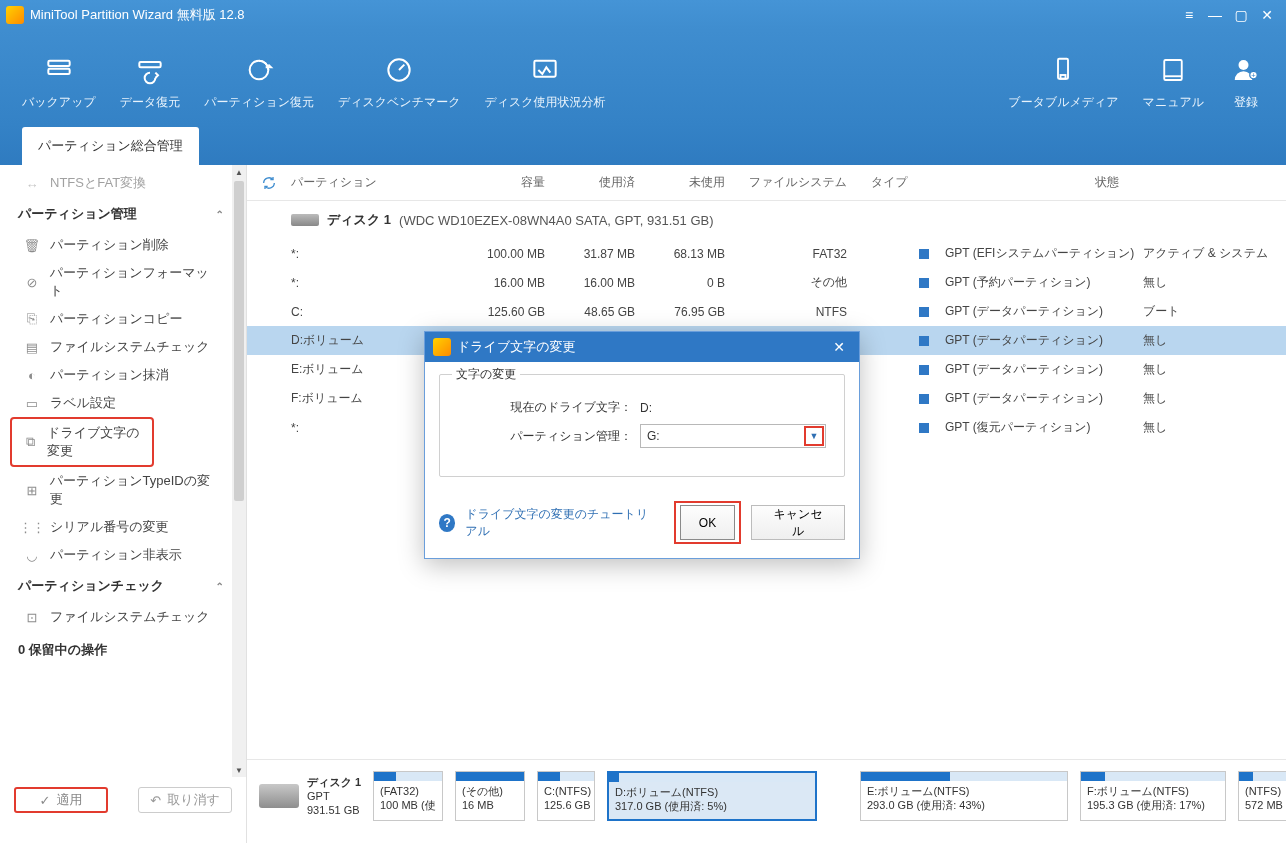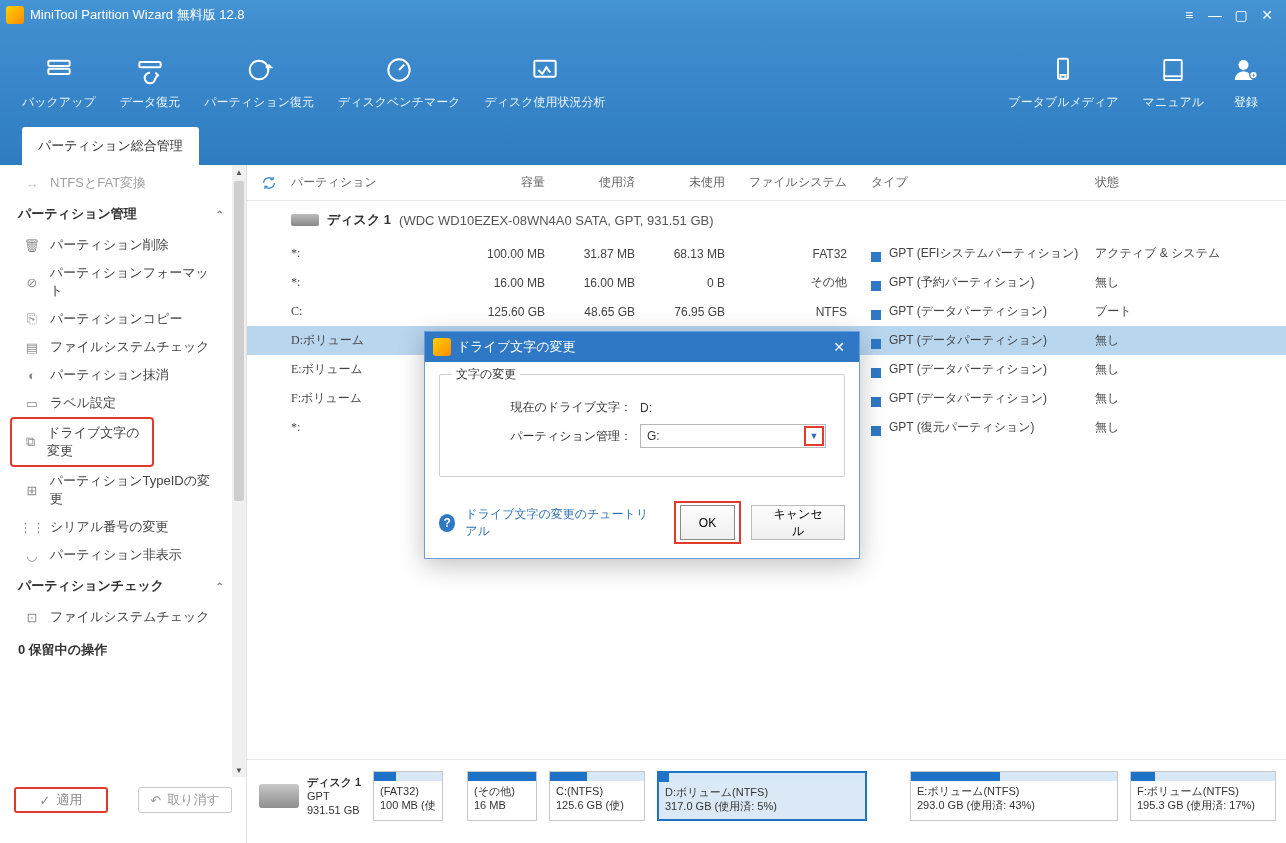--- a/index.html
+++ b/index.html
@@ -42,41 +42,41 @@
 .sf-btn { width: 94px; height: 26px; display: flex; align-items: center; justify-content: center; gap: 6px; border: 1px solid #ccc; border-radius: 3px; color: #999; font-size: 13px; background: #fff; }
 .sf-btn.apply { border: 2px solid #e23b2e; color: #888; }
 
 
 .content { flex: 1; display: flex; flex-direction: column; background: #fff; }
 
 
 .tbl { flex: 1; overflow: hidden; }
 .tbl-hdr { display: flex; align-items: center; height: 36px; border-bottom: 1px solid #e7e7e7; color: #666; font-size: 12px; padding-left: 14px; }
 .refresh-ico { width: 20px; margin-right: 10px; color: #3f8dcf; }
-.col-part { width: 170px; font-family: Liberation Serif, serif; }
+.col-part { width: 170px; }
 .col-cap  { width: 100px; text-align: right; padding-right: 16px; }
 .col-used { width: 90px;  text-align: right; padding-right: 16px; }
 .col-free { width: 90px;  text-align: right; padding-right: 16px; }
 .col-fs   { width: 130px; text-align: right; padding-right: 24px; }
 .col-type { width: 224px; }
 .col-stat { flex: 1; }
 
 .disk-hdr { display: flex; align-items: center; gap: 8px; padding: 10px 0 10px 44px; color: #333; font-size: 13px; }
 .disk-ico { width: 28px; height: 12px; background: linear-gradient(#bbb,#888); border-radius: 2px; }
 .disk-hdr b { font-weight: bold; }
 .disk-hdr .details { color: #555; }
 
 .row { display: flex; align-items: center; height: 29px; padding-left: 44px; font-size: 12px; color: #444; }
 .row.selected { background: #b9d6ef; }
 .row .col-part { width: 170px; }
 .row .col-cap  { width: 100px; text-align: right; padding-right: 16px; }
 .row .col-used { width: 90px;  text-align: right; padding-right: 16px; }
 .row .col-free { width: 90px;  text-align: right; padding-right: 16px; }
 .row .col-fs   { width: 130px; text-align: right; padding-right: 24px; }
-.row .col-type { width: 224px; display: flex; align-items: flex-end; gap: 8px; }
+.row .col-type { width: 224px; display: flex; align-items: center; gap: 16px; margin-left: 48px; }
 .row .col-stat { flex: 1; }
 .type-sq { width: 10px; height: 10px; display: inline-block; }
 
 
 .diskmap { height: 84px; border-top: 1px solid #e7e7e7; display: flex; align-items: center; padding: 12px 12px 24px; gap: 6px; }
 .dm-disk { width: 108px; display: flex; align-items: center; gap: 8px; }
 .dm-disk .ico { width: 40px; height: 24px; background: linear-gradient(#c8c8c8,#8e8e8e); border-radius: 3px; }
 .dm-disk .txt { font-size: 11px; line-height: 14px; }
 .dm-part { height: 50px; border: 1px solid #c8c8c8; display: flex; flex-direction: column; overflow: hidden; }
 .dm-part .bar { height: 9px; display: flex; }
@@ -420,31 +420,31 @@
           <div class="dm-part" style="width: 70px;">
             <div class="bar">
               <div class="used" style="width:32%"></div>
               <div class="free"></div>
             </div>
             <div class="txt">
               <div>(FAT32)</div>
               <div>100 MB (使</div>
             </div>
           </div>
-          <div class="dm-part" style="width: 70px; margin-left: 12px;">
+          <div class="dm-part" style="width: 70px;">
             <div class="bar">
               <div class="used" style="width:100%"></div>
               <div class="free"></div>
             </div>
             <div class="txt">
               <div>(その他)</div>
               <div>16 MB</div>
             </div>
           </div>
-          <div class="dm-part" style="width: 96px;">
+          <div class="dm-part" style="width: 58px;">
             <div class="bar">
               <div class="used" style="width:39%"></div>
               <div class="free"></div>
             </div>
             <div class="txt">
               <div>C:(NTFS)</div>
               <div>125.6 GB (使)</div>
             </div>
           </div>
           <div class="dm-part selected" style="width: 210px;">

